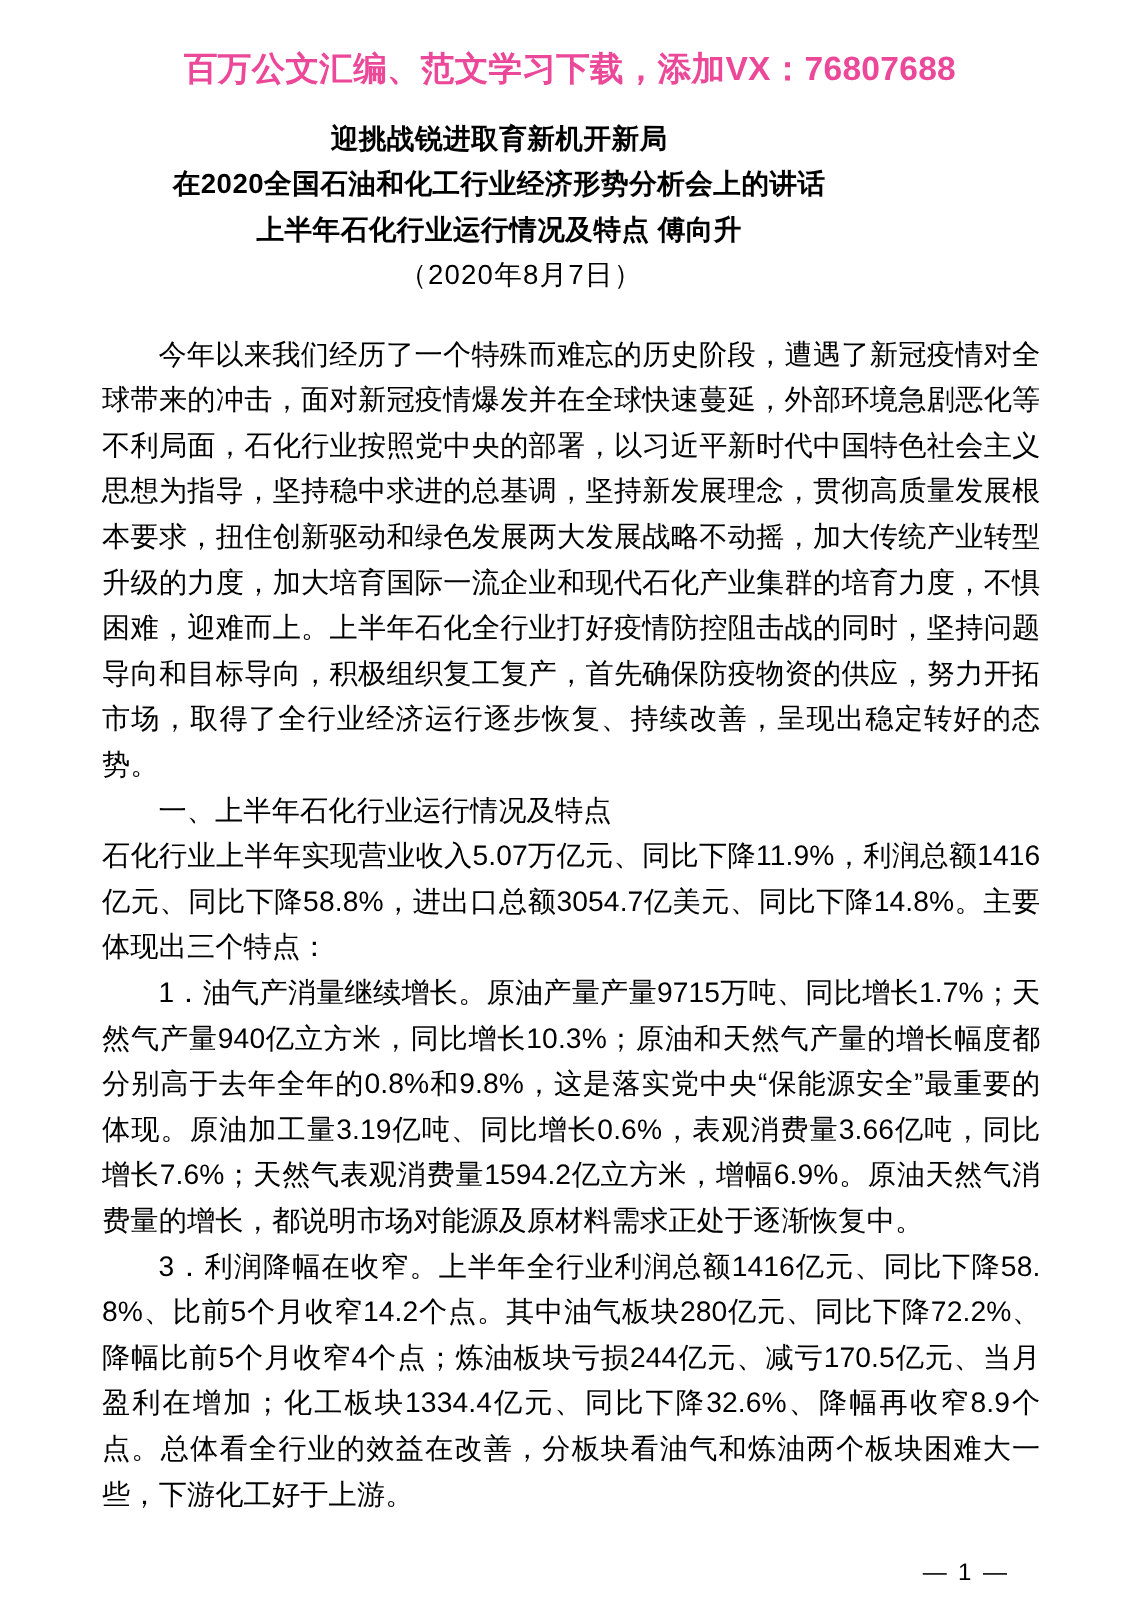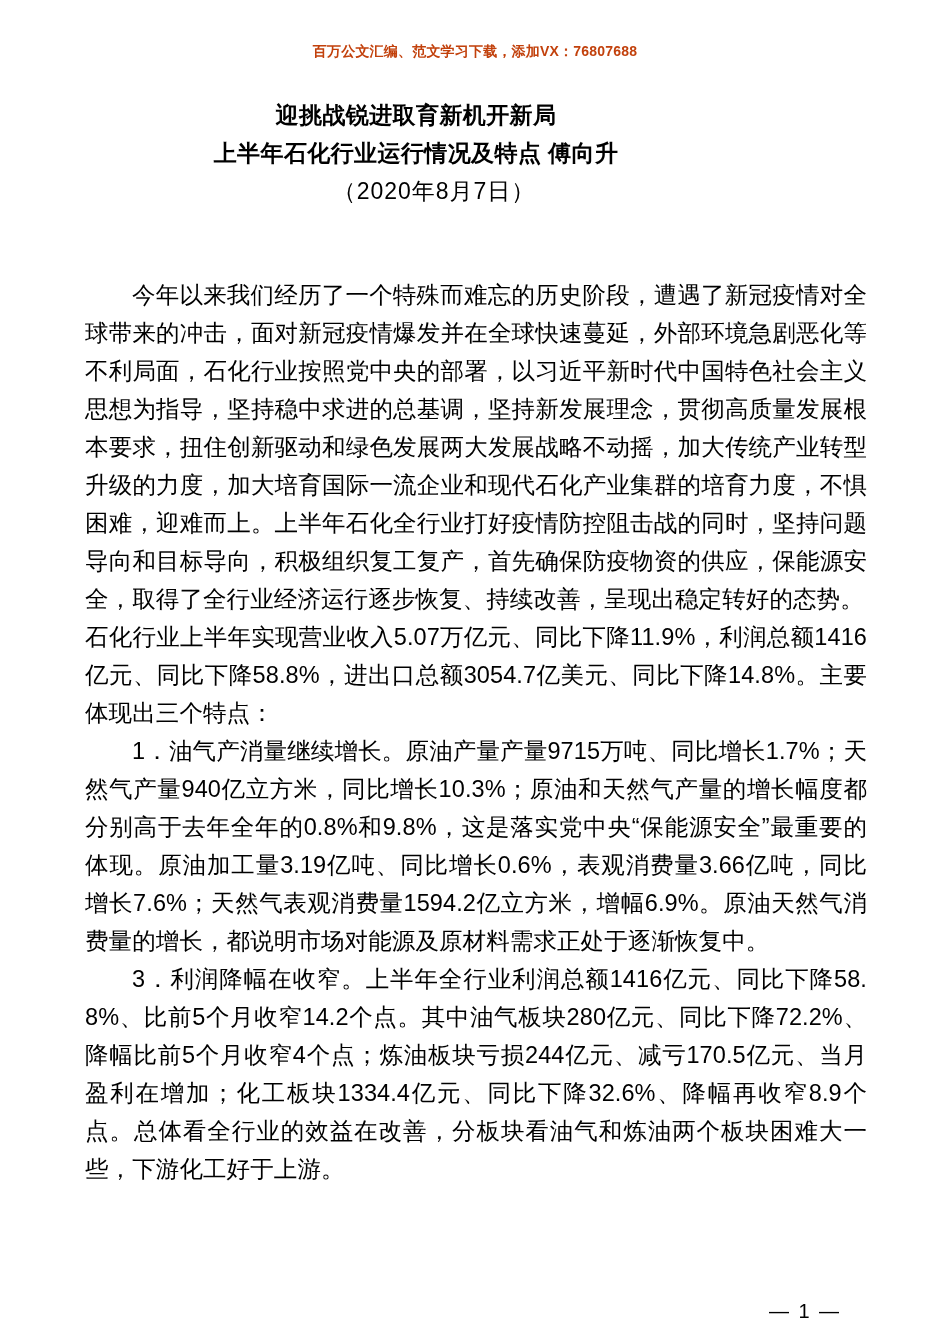--- a/index.html
+++ b/index.html
@@ -20,22 +20,22 @@
     box-sizing: border-box;
   }
 
   
   .watermark {
     position: absolute;
     top: 44px;
     left: 0;
     width: 950px;
     text-align: center;
-    color: #c2410c;
-    font-size: 14px;
+    color: #ec4899;
+    font-size: 28px;
     font-weight: 700;
     letter-spacing: 0.2px;
     line-height: 1;
     white-space: nowrap;
   }
 
   
   .title-block {
     position: absolute;
     top: 96px;
@@ -100,28 +100,30 @@
 </style>
 </head>
 <body>
 
 <div class="page">
 
   <div class="watermark">百万公文汇编、范文学习下载，添加VX：76807688</div>
 
   <div class="title-block">
     <div class="title-line">迎挑战锐进取育新机开新局</div>
+    <div class="title-line">在2020全国石油和化工行业经济形势分析会上的讲话</div>
     <div class="title-line">上半年石化行业运行情况及特点  傅向升</div>
     <div class="title-line date">（2020年8月7日）</div>
   </div>
 
   <div class="body-area">
 
-    <p class="para indent">今年以来我们经历了一个特殊而难忘的历史阶段，遭遇了新冠疫情对全球带来的冲击，面对新冠疫情爆发并在全球快速蔓延，外部环境急剧恶化等不利局面，石化行业按照党中央的部署，以习近平新时代中国特色社会主义思想为指导，坚持稳中求进的总基调，坚持新发展理念，贯彻高质量发展根本要求，扭住创新驱动和绿色发展两大发展战略不动摇，加大传统产业转型升级的力度，加大培育国际一流企业和现代石化产业集群的培育力度，不惧困难，迎难而上。上半年石化全行业打好疫情防控阻击战的同时，坚持问题导向和目标导向，积极组织复工复产，首先确保防疫物资的供应，保能源安全，取得了全行业经济运行逐步恢复、持续改善，呈现出稳定转好的态势。</p>
+    <p class="para indent">今年以来我们经历了一个特殊而难忘的历史阶段，遭遇了新冠疫情对全球带来的冲击，面对新冠疫情爆发并在全球快速蔓延，外部环境急剧恶化等不利局面，石化行业按照党中央的部署，以习近平新时代中国特色社会主义思想为指导，坚持稳中求进的总基调，坚持新发展理念，贯彻高质量发展根本要求，扭住创新驱动和绿色发展两大发展战略不动摇，加大传统产业转型升级的力度，加大培育国际一流企业和现代石化产业集群的培育力度，不惧困难，迎难而上。上半年石化全行业打好疫情防控阻击战的同时，坚持问题导向和目标导向，积极组织复工复产，首先确保防疫物资的供应，努力开拓市场，取得了全行业经济运行逐步恢复、持续改善，呈现出稳定转好的态势。</p>
 
+    <p class="para indent">一、上半年石化行业运行情况及特点</p>
 
     <p class="para">石化行业上半年实现营业收入5.07万亿元、同比下降11.9%，利润总额1416亿元、同比下降58.8%，进出口总额3054.7亿美元、同比下降14.8%。主要体现出三个特点：</p>
 
     <p class="para indent"><span class="bold-lead">1．油气产消量继续增长。</span><span>原油产量产量9715万吨、同比增长1.7%；天然气产量940亿立方米，同比增长10.3%；原油和天然气产量的增长幅度都分别高于去年全年的0.8%和9.8%，这是落实党中央“保能源安全”最重要的体现。原油加工量3.19亿吨、同比增长0.6%，表观消费量3.66亿吨，同比增长7.6%；天然气表观消费量1594.2亿立方米，增幅6.9%。原油天然气消费量的增长，都说明市场对能源及原材料需求正处于逐渐恢复中。</span></p>
 
     <p class="para indent"><span class="bold-lead">3．利润降幅在收窄。</span><span>上半年全行业利润总额1416亿元、同比下降58.8%、比前5个月收窄14.2个点。其中油气板块280亿元、同比下降72.2%、降幅比前5个月收窄4个点；炼油板块亏损244亿元、减亏170.5亿元、当月盈利在增加；化工板块1334.4亿元、同比下降32.6%、降幅再收窄8.9个点。总体看全行业的效益在改善，分板块看油气和炼油两个板块困难大一些，下游化工好于上游。</span></p>
 
 
   </div>
 

